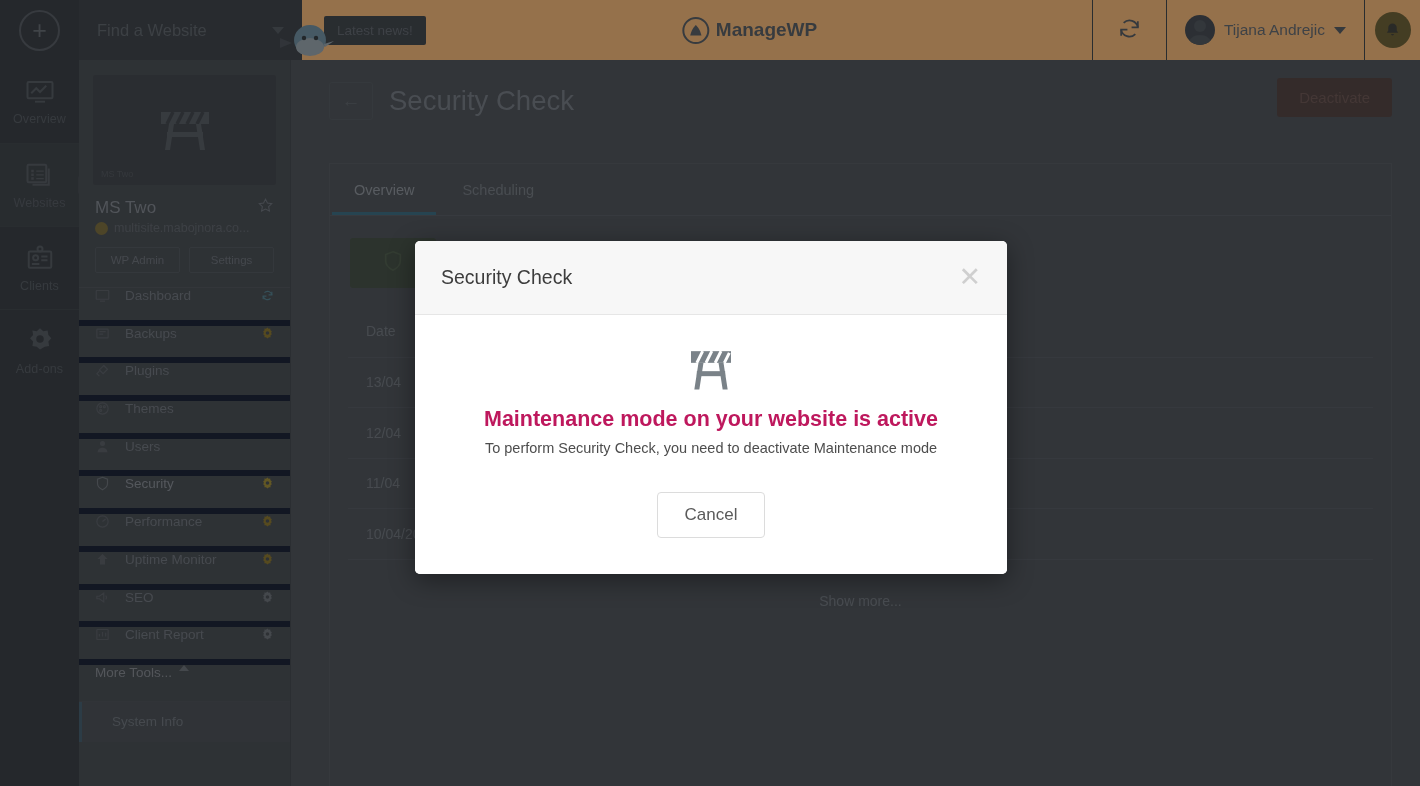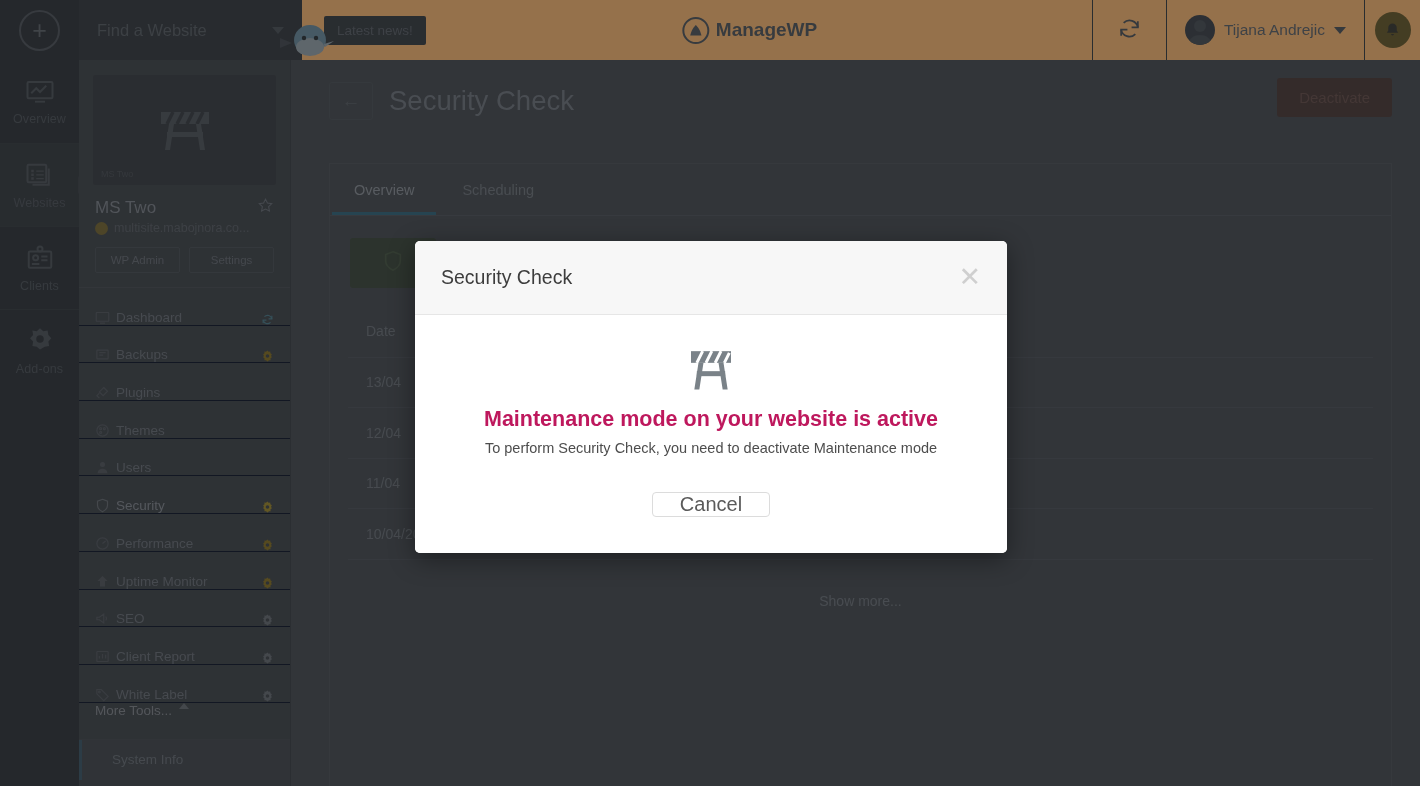--- a/index.html
+++ b/index.html
@@ -116,22 +116,22 @@
   .globe { width:13px;height:13px;border-radius:50%;background:#7a6a33; }
   .site-url { font-size: 12.5px; color: #5d6268; }
   .site-btns { display:flex; gap:9px; padding: 12px 16px 14px; }
   .site-btn {
     flex:1; text-align:center; font-size: 11.5px; color:#6a6f76;
     border:1px solid #4e5258; border-radius:2px; padding: 6px 0;
   }
 
   .menu { border-top: 1px solid #4b4f54; }
   .menu-row {
-    height: 37.7px; display:flex; align-items:flex-end; padding: 0 16px;
-    border-bottom: 1px solid #0f172a; gap: 6px; position: relative;
+    height: 37.7px; display:flex; align-items:flex-start; padding: 0 16px;
+    border-bottom: 6px solid #0f172a; gap: 15px; position: relative;
   }
   .menu-row .mi { width: 15px; height: 15px; flex: 0 0 15px; opacity:.45; }
   .menu-row .mlbl { font-size: 13.5px; color: #6e737a; flex:1; }
   .menu-row.strong .mlbl { color: #878c93; }
   .badge-gear { width: 13px; height: 13px; }
   .more-tools {
     height: 37px; display:flex; align-items:flex-start; gap:7px; padding: 0 16px;
     border-bottom: 1px solid #484c51;
   }
   .more-tools .mlbl { font-size:13.5px; color:#85898f; }
@@ -192,21 +192,21 @@
   }
   .modal-title { font-size: 19.5px; color: #3d3d3d; font-weight: 400; }
   .modal-close { font-size: 27px; color: #cfcfcf; line-height: 1; }
   .modal-body { padding: 34px 40px 36px; text-align: center; background:#fff; }
   .barrier { margin: 0 auto 12px; display:block; }
   .modal-h2 { font-size: 21.5px; color: #be185d; font-weight: bold; margin-bottom: 8px; }
   .modal-p { font-size: 14.5px; color: #4d4d4d; }
   .modal-actions { display:flex; justify-content:center; gap: 14px; margin-top: 36px; }
   .btn-cancel {
     background:#fff; border:1px solid #dcdcdc; border-radius:4px;
-    padding: 0 27px; font-size: 20px; color:#5a5a5a;
+    padding: 12px 27px; font-size: 17px; color:#5a5a5a;
   }
   .btn-danger {
     border:1px solid #a82f17; border-radius:4px;
     padding: 12px 22px; font-size: 16px; color:#fff;
   }
 </style>
 </head>
 <body>
 
 <div id="page">
@@ -451,31 +451,20 @@
               <rect x="3" y="4" width="18" height="16" rx="1"></rect>
               <path d="M7 15v-4M12 15V8M17 15v-6"></path>
             </svg></span>
         <span class="mlbl">Client Report</span>
         <span class="badge-gear"><svg viewBox="0 0 24 24" fill="#6b7076">
               <path d="M12 1l2 2.2 3-.4.4 3L20 8l-1.4 2.8L20 13.5l-2.6 2.2.4 3-3 .4L12 21l-2.8-1.9-3-.4.4-3L4 13.5l1.4-2.7L4 8l2.6-2.2-.4-3 3 .4z"></path>
               <circle cx="12" cy="11" r="3.3" fill="#43474c"></circle>
             </svg></span>
       </div>
 
-      <div class="menu-row">
-        <span class="mi"><svg viewBox="0 0 24 24" fill="none" stroke="#6e737a" stroke-width="1.8">
-              <path d="M3 11V4h7l11 11-7 7z"></path>
-              <circle cx="7" cy="8" r="1.4"></circle>
-            </svg></span>
-        <span class="mlbl">White Label</span>
-        <span class="badge-gear"><svg viewBox="0 0 24 24" fill="#6b7076">
-              <path d="M12 1l2 2.2 3-.4.4 3L20 8l-1.4 2.8L20 13.5l-2.6 2.2.4 3-3 .4L12 21l-2.8-1.9-3-.4.4-3L4 13.5l1.4-2.7L4 8l2.6-2.2-.4-3 3 .4z"></path>
-              <circle cx="12" cy="11" r="3.3" fill="#43474c"></circle>
-            </svg></span>
-      </div>
 
       <div class="more-tools">
         <span class="mlbl">More Tools...</span>
         <span class="caret-up"></span>
       </div>
 
       <div class="sysinfo">
         <span class="mi"><svg viewBox="0 0 24 24" fill="none" stroke="#6e737a" stroke-width="1.8">
               <rect x="5" y="3" width="14" height="18" rx="1"></rect>
               <path d="M8 8h8M8 12h8M8 16h5"></path>

